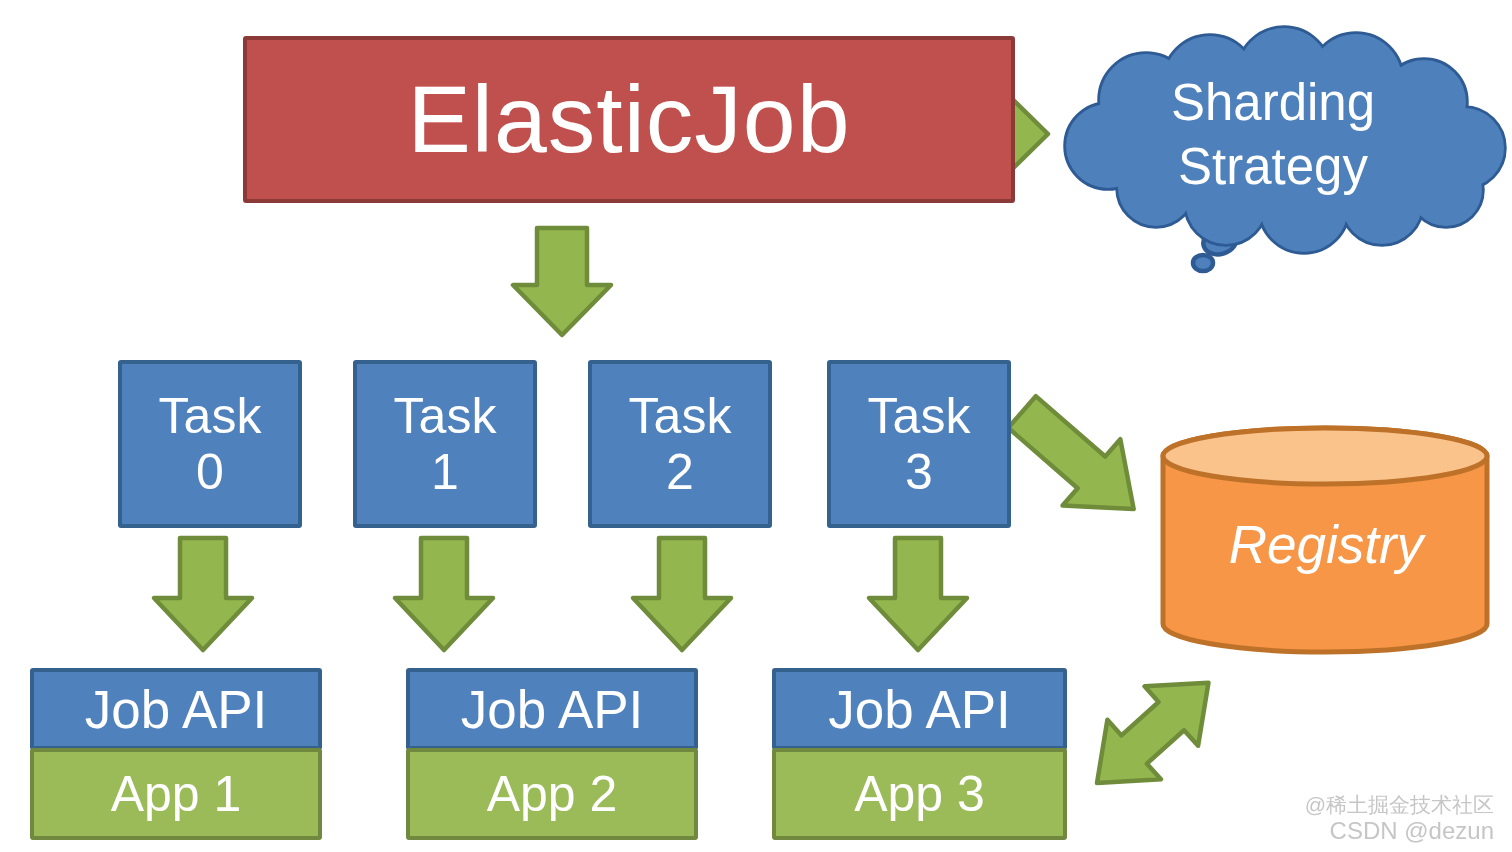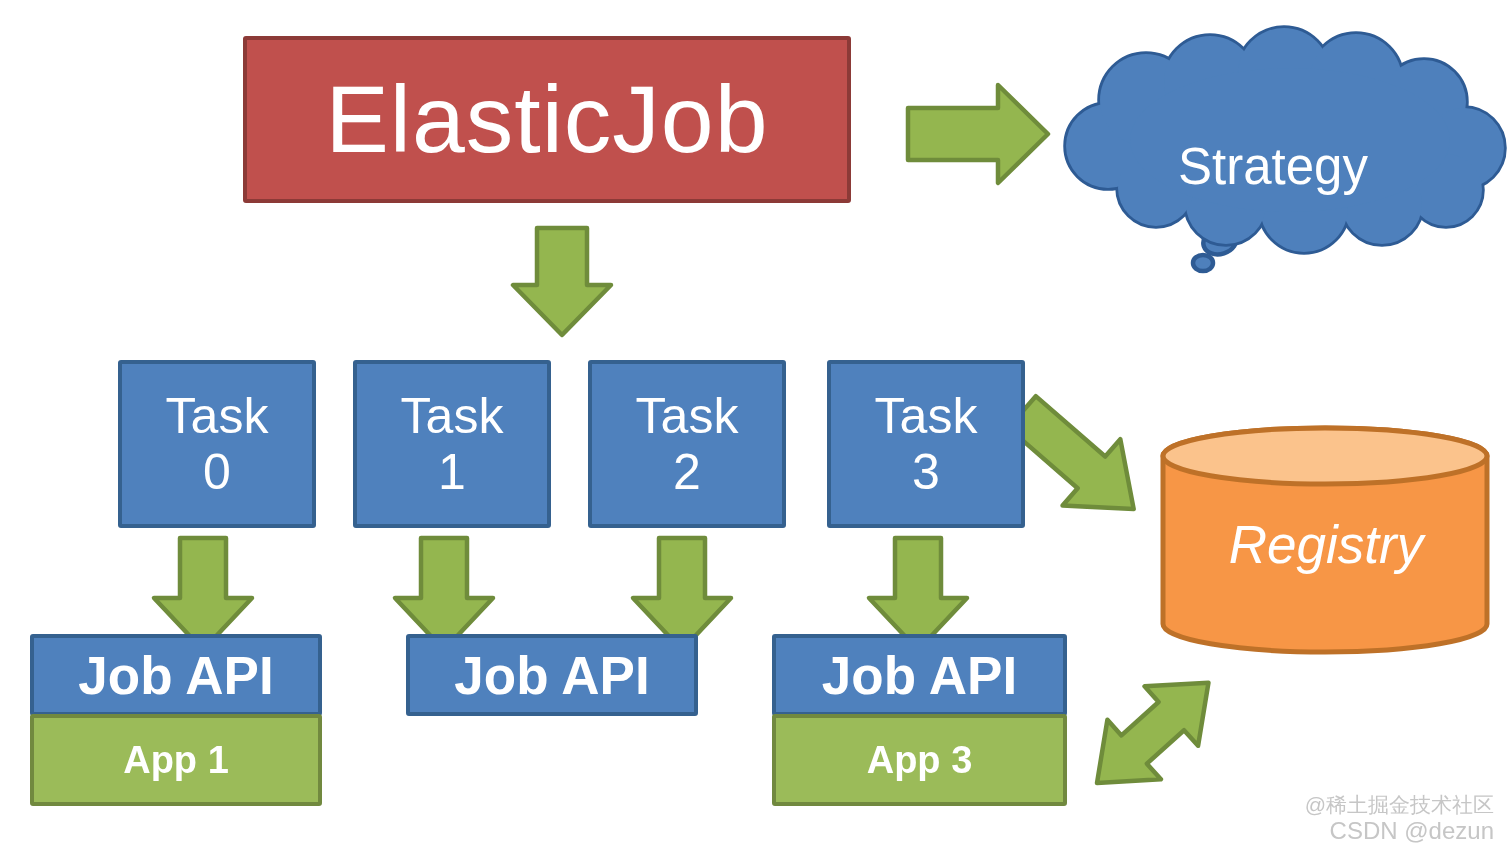--- a/index.html
+++ b/index.html
@@ -5,38 +5,38 @@
   html,body{margin:0;padding:0;background:#ffffff;}
   #canvas{
     position:relative;width:1512px;height:852px;overflow:hidden;
     background:var(--bg,#ffffff);
     font-family:"Liberation Sans", sans-serif;
   }
   #shapes{position:absolute;left:0;top:0;width:1512px;height:852px;}
   .box{position:absolute;display:flex;align-items:center;justify-content:center;
        color:var(--text-color,#fff);text-align:center;box-sizing:border-box;border-radius:3px;}
   .root-box{
-    left:243px;top:36px;width:608px;height:167px;
+    left:243px;top:36px;width:772px;height:167px;
     background:var(--red-fill);border:4px solid var(--red-stroke);
     font-size:95px;letter-spacing:1px;align-items:center;
   }
   .task-box{
-    top:360px;width:198px;height:168px;
+    top:360px;width:184px;height:168px;
     background:var(--blue-fill);border:4px solid var(--blue-stroke);
     font-size:50px;line-height:1.12;
   }
   .task-0{left:118px;} .task-1{left:353px;} .task-2{left:588px;} .task-3{left:827px;}
-  .app-stack{position:absolute;top:634px;width:292px;font-weight:bold;}
+  .app-stack{position:absolute;top:668px;width:292px;}
   .app-1{left:30px;} .app-2{left:406px;} .app-3{left:772px;width:295px;}
   .api-box{position:relative;width:100%;height:82px;display:flex;align-items:center;justify-content:center;
     background:var(--blue-fill);border:4px solid var(--blue-stroke);box-sizing:border-box;
     border-radius:3px;color:var(--text-color,#fff);font-size:53px;}
   .app-box{position:relative;width:100%;height:92px;margin-top:-2px;display:flex;align-items:center;justify-content:center;
     background:var(--green-fill);border:4px solid var(--green-stroke);box-sizing:border-box;
-    border-radius:3px;color:var(--text-color,#fff);font-size:38px;}
+    border-radius:3px;color:var(--text-color,#fff);font-size:50px;}
   .cloud-label{
     position:absolute;left:1098px;top:55px;width:350px;height:160px;
     display:flex;align-items:center;justify-content:center;
     color:var(--text-color,#fff);font-size:51px;line-height:1.25;text-align:center;
   }
   .registry-label{
     position:absolute;left:1170px;top:478px;width:312px;height:135px;
     display:flex;align-items:center;justify-content:center;
     color:var(--text-color,#fff);font-size:53px;line-height:1.18;text-align:center;font-style:italic;
   }
@@ -111,21 +111,21 @@
     <path class="cyl-body" d="M1163,456 L1163,624 A162,28 0 0 0 1487,624 L1487,456 A162,28 0 0 0 1163,456 Z"></path>
     <ellipse class="cyl-top" cx="1325" cy="456" rx="162" ry="28"></ellipse>
   </svg>
 
   <div class="box root-box">
     <span>ElasticJob</span>
   </div>
 
   <div class="cloud-label">
     <span>
-      <br>
+      <span>Sharding</span><br>
       <span>Strategy</span>
     </span>
   </div>
 
   <div class="box task-box task-0">
     <span>
       <span>Task</span><br>
       <span>0</span>
     </span>
   </div>
@@ -153,20 +153,23 @@
       <span>Job API</span>
     </div>
     <div class="app-box">
       <span>App 1</span>
     </div>
   </div>
   <div class="app-stack app-2">
     <div class="api-box">
       <span>Job API</span>
     </div>
+    <div class="app-box">
+      <span>App 2</span>
+    </div>
   </div>
   <div class="app-stack app-3">
     <div class="api-box">
       <span>Job API</span>
     </div>
     <div class="app-box">
       <span>App 3</span>
     </div>
   </div>
 

